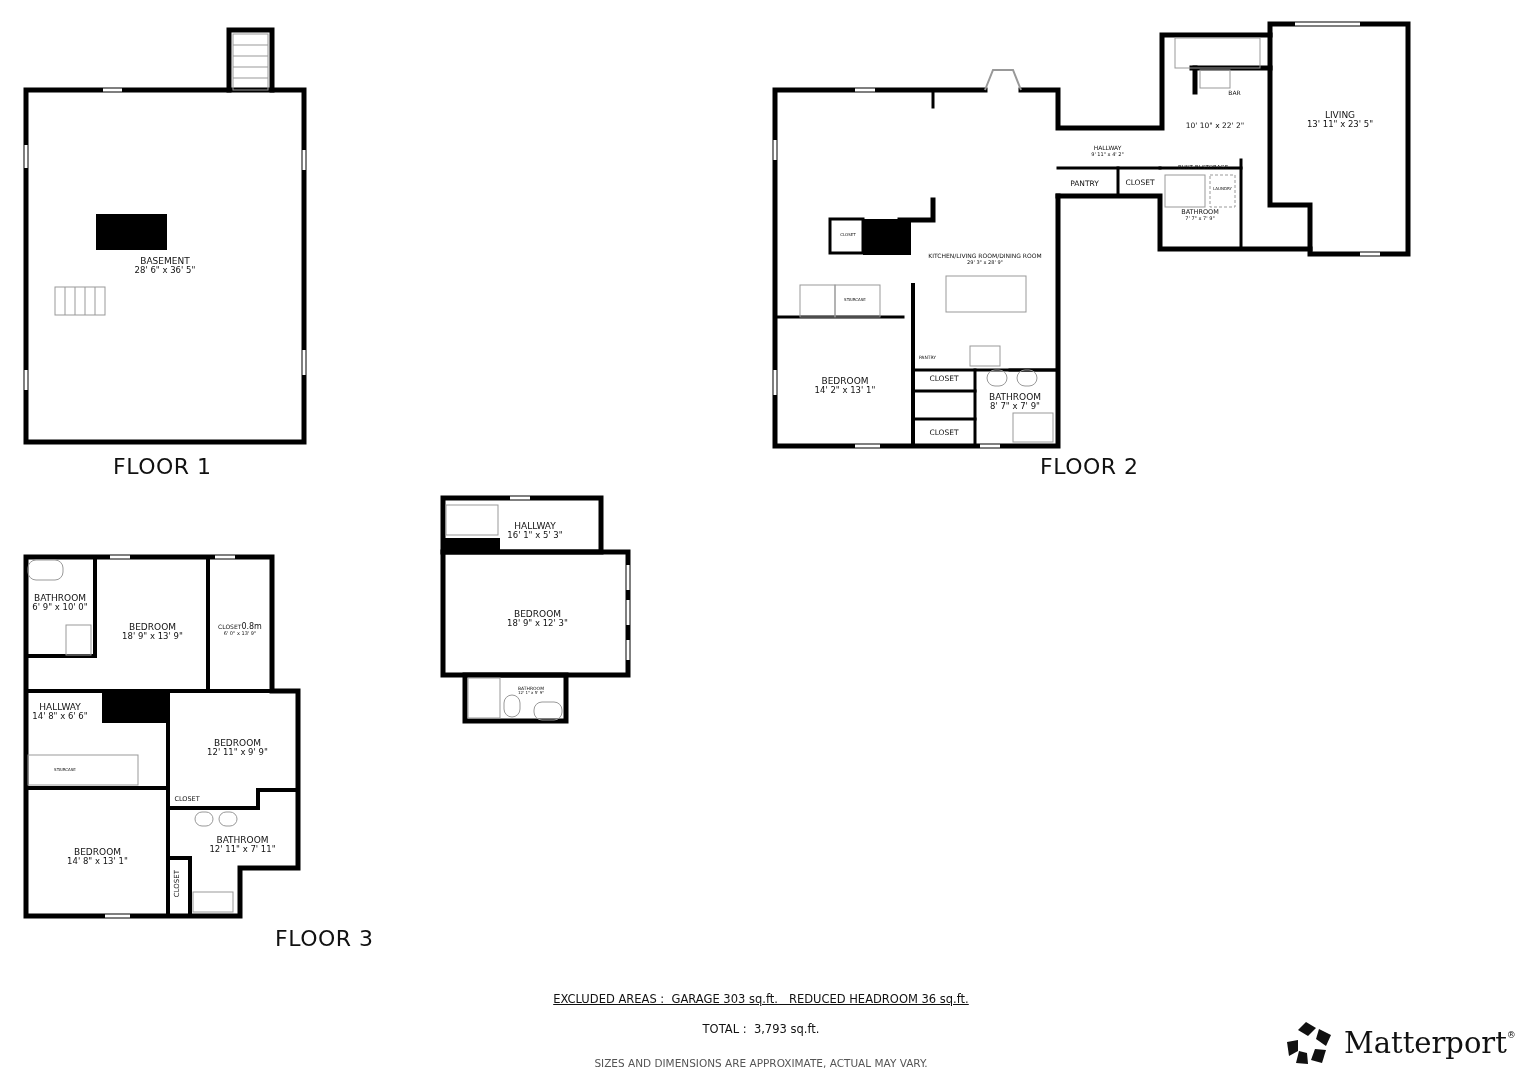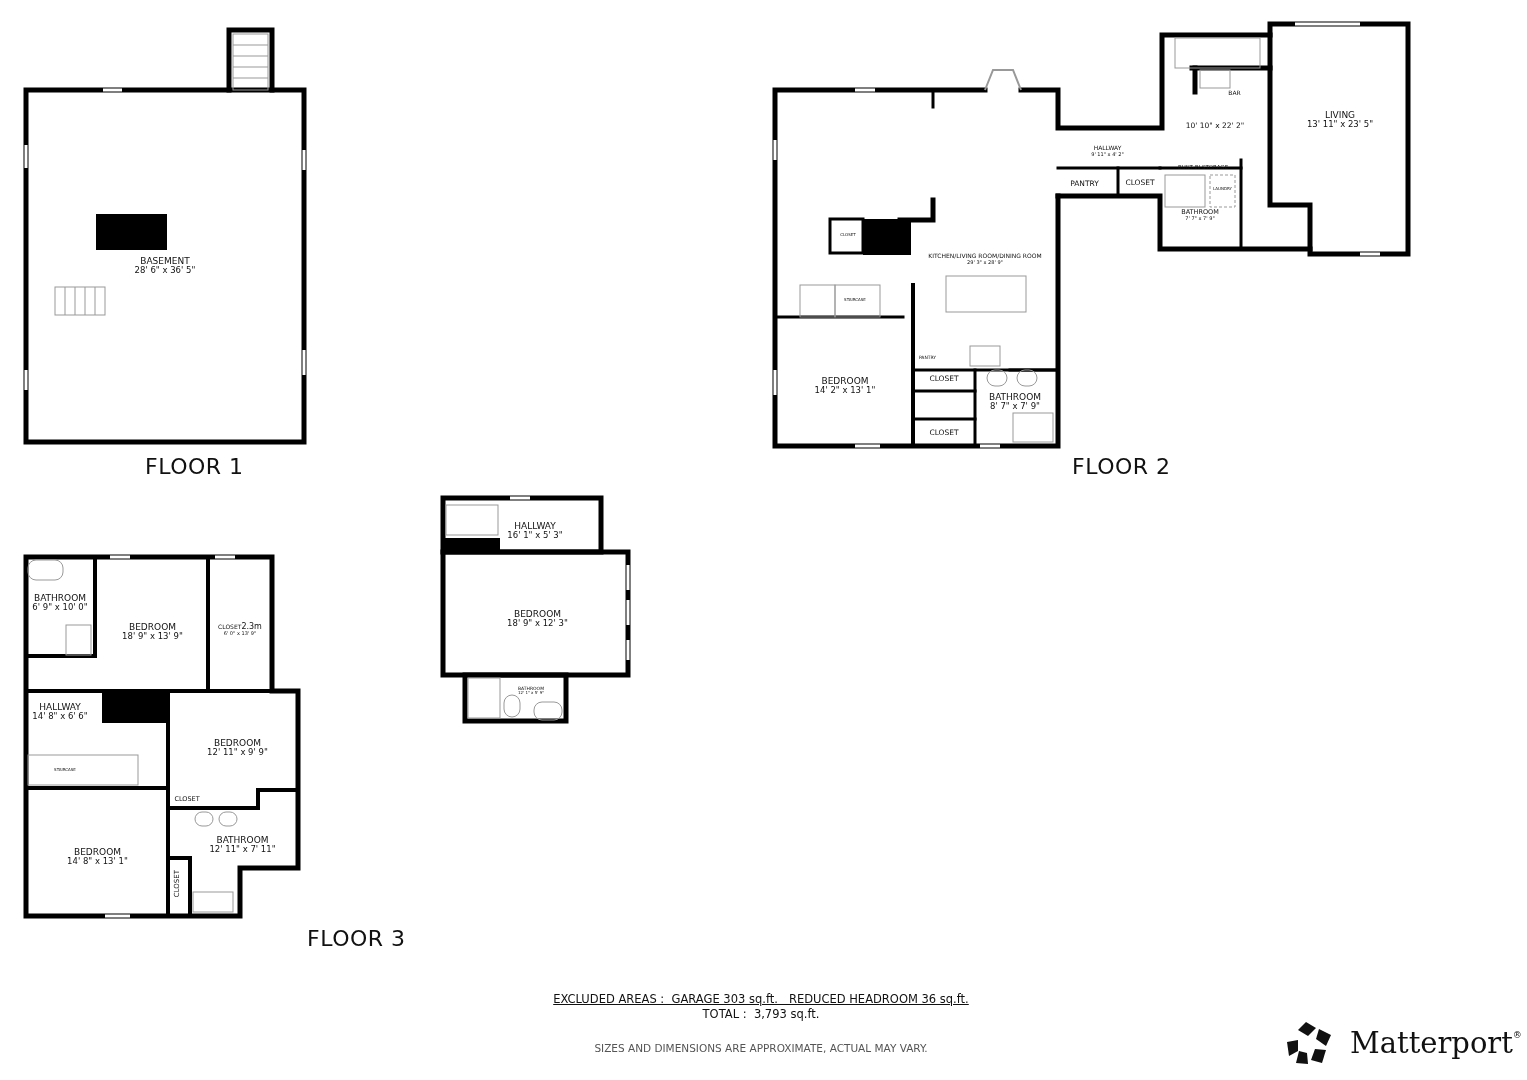--- a/index.html
+++ b/index.html
@@ -4,24 +4,24 @@
 <style>
   html,body{margin:0;padding:0;background:#ffffff;}
   body{width:1527px;height:1080px;position:relative;overflow:hidden;font-family:"DejaVu Sans","Liberation Sans",sans-serif;color:#111;}
   svg.plan{position:absolute;left:0;top:0;width:1527px;height:1080px;}
   .lbl{position:absolute;text-align:center;white-space:nowrap;line-height:1.15;color:#111;}
   .room{font-size:9px;}
   .room .dim{display:block;font-size:8.5px;}
   .small{font-size:6px;}
   .small .dim{display:block;font-size:5px;}
   .mid{font-size:7.5px;}
-  .floor-title{position:absolute;font-size:22px;letter-spacing:0.5px;color:#111;margin-left:32px;}
+  .floor-title{position:absolute;font-size:22px;letter-spacing:0.5px;color:#111;}
   .summary{position:absolute;left:500px;top:992px;width:522px;text-align:center;font-size:11.5px;line-height:14.5px;color:#111;}
   .summary .note{color:#555;font-size:10.5px;margin-top:20px;display:block;}
-  .brand{position:absolute;left:1286px;top:1020px;display:flex;align-items:center;gap:16px;}
+  .brand{position:absolute;left:1286px;top:1020px;display:flex;align-items:center;gap:10px;}
   .brand-name{font-family:"DejaVu Serif","Liberation Serif",serif;font-size:29px;color:#111;}
   .brand-name sup{font-size:9px;vertical-align:top;position:relative;top:4px;}
   .vert{writing-mode:vertical-rl;transform:rotate(180deg);}
 </style>
 </head>
 <body>
 
 <svg class="plan" viewBox="0 0 1527 1080" xmlns="http://www.w3.org/2000/svg">
   <g fill="none" stroke="#000" stroke-width="5" stroke-linecap="square">
 
@@ -182,21 +182,21 @@
 
 <div class="lbl room" style="left:28px;top:593px;width:64px;">
   <span>BATHROOM</span>
   <span class="dim">6' 9" x 10' 0"</span>
 </div>
 <div class="lbl room" style="left:110px;top:622px;width:85px;">
   <span>BEDROOM</span>
   <span class="dim">18' 9" x 13' 9"</span>
 </div>
 <div class="lbl small" style="left:215px;top:622px;width:50px;">
-  <span>CLOSET</span><span style="font-size:8px;">2.3m</span>
+  <span>CLOSET</span><span style="font-size:8px;">0.8m</span>
   <span class="dim">6' 0" x 13' 9"</span>
 </div>
 <div class="lbl room" style="left:30px;top:702px;width:60px;">
   <span>HALLWAY</span>
   <span class="dim">14' 8" x 6' 6"</span>
 </div>
 <div class="lbl small" style="left:50px;top:768px;width:30px;font-size:4px;">STAIRCASE</div>
 <div class="lbl room" style="left:195px;top:738px;width:85px;">
   <span>BEDROOM</span>
   <span class="dim">12' 11" x 9' 9"</span>
@@ -221,21 +221,21 @@
   <span>BEDROOM</span>
   <span class="dim">18' 9" x 12' 3"</span>
 </div>
 <div class="lbl small" style="left:510px;top:686px;width:42px;font-size:4.5px;">
   <span>BATHROOM</span>
   <span class="dim" style="font-size:4px;">12' 1" x 5' 9"</span>
 </div>
 
 <div class="summary">
   <div style="white-space:pre;text-decoration:underline;">EXCLUDED AREAS :  GARAGE 303 sq.ft.   REDUCED HEADROOM 36 sq.ft.</div>
-  <div style="white-space:pre;">TOTAL :  3,793 sq.ft.</div>
+  <div style="white-space:pre;margin-top:15px;">TOTAL :  3,793 sq.ft.</div>
   <span class="note">SIZES AND DIMENSIONS ARE APPROXIMATE, ACTUAL MAY VARY.</span>
 </div>
 
 <div class="brand">
   <svg width="48" height="46" viewBox="0 0 48 46">
     <polygon points="20,2 30,8 22,16 12,10" fill="#111"></polygon>
     <polygon points="33,9 45,15 40,26 30,19" fill="#111"></polygon>
     <polygon points="40,30 36,43 25,40 29,29" fill="#111"></polygon>
     <polygon points="22,44 10,43 13,31 21,33" fill="#111"></polygon>
     <polygon points="3,36 1,22 12,20 12,31" fill="#111"></polygon>

